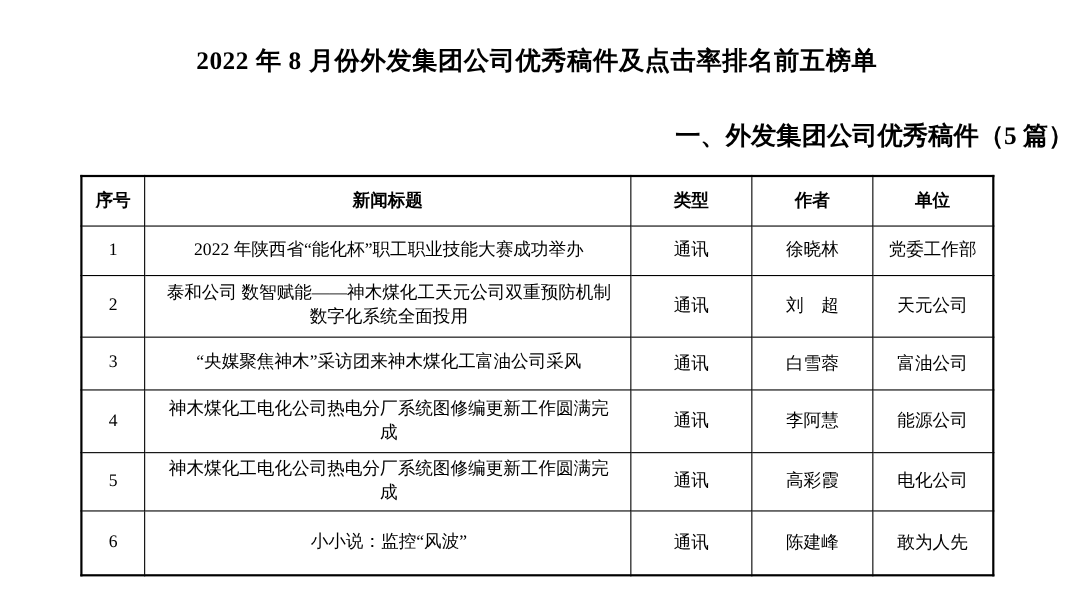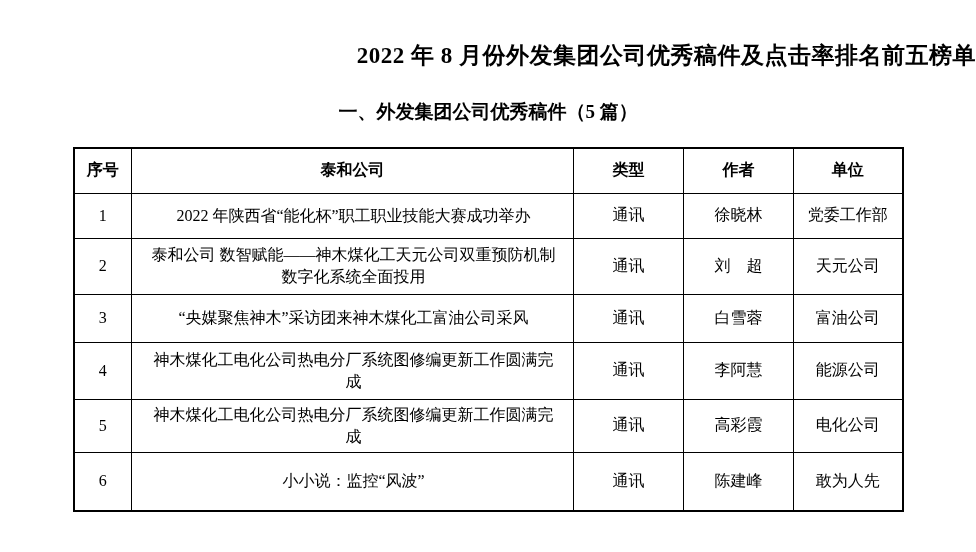--- a/index.html
+++ b/index.html
@@ -10,32 +10,32 @@
     overflow: hidden;
     color: #000000;
     font-family: "Liberation Serif", "DejaVu Serif", serif;
   }
   .doc-page {
     width: 976px;
     height: 552px;
     padding-top: 42px;
   }
   .doc-title {
-    text-align: right;
+    text-align: center;
     font-weight: bold;
     font-size: 23px;
     line-height: 28px;
     letter-spacing: 0.5px;
   }
   .section-heading {
-    text-align: center;
+    text-align: right;
     font-weight: bold;
-    font-size: 19px;
+    font-size: 23px;
     line-height: 20px;
-    margin-top: 32px;
+    margin-top: 44px;
   }
   table.report {
     border-collapse: collapse;
     table-layout: fixed;
     width: 829px;
     margin: 25px auto 0 auto;
     border: 2px solid #000000;
   }
   table.report th,
   table.report td {
@@ -77,21 +77,21 @@
     <colgroup>
       <col style="width:58px">
       <col style="width:442px">
       <col style="width:110px">
       <col style="width:110px">
       <col style="width:109px">
     </colgroup>
     <thead>
       <tr>
         <th>序号</th>
-        <th>泰和公司</th>
+        <th>新闻标题</th>
         <th>类型</th>
         <th>作者</th>
         <th>单位</th>
       </tr>
     </thead>
     <tbody>
       <tr>
         <td class="cell-center">1</td>
         <td class="cell-left">2022 年陕西省“能化杯”职工职业技能大赛成功举办</td>
         <td class="cell-center">通讯</td>

